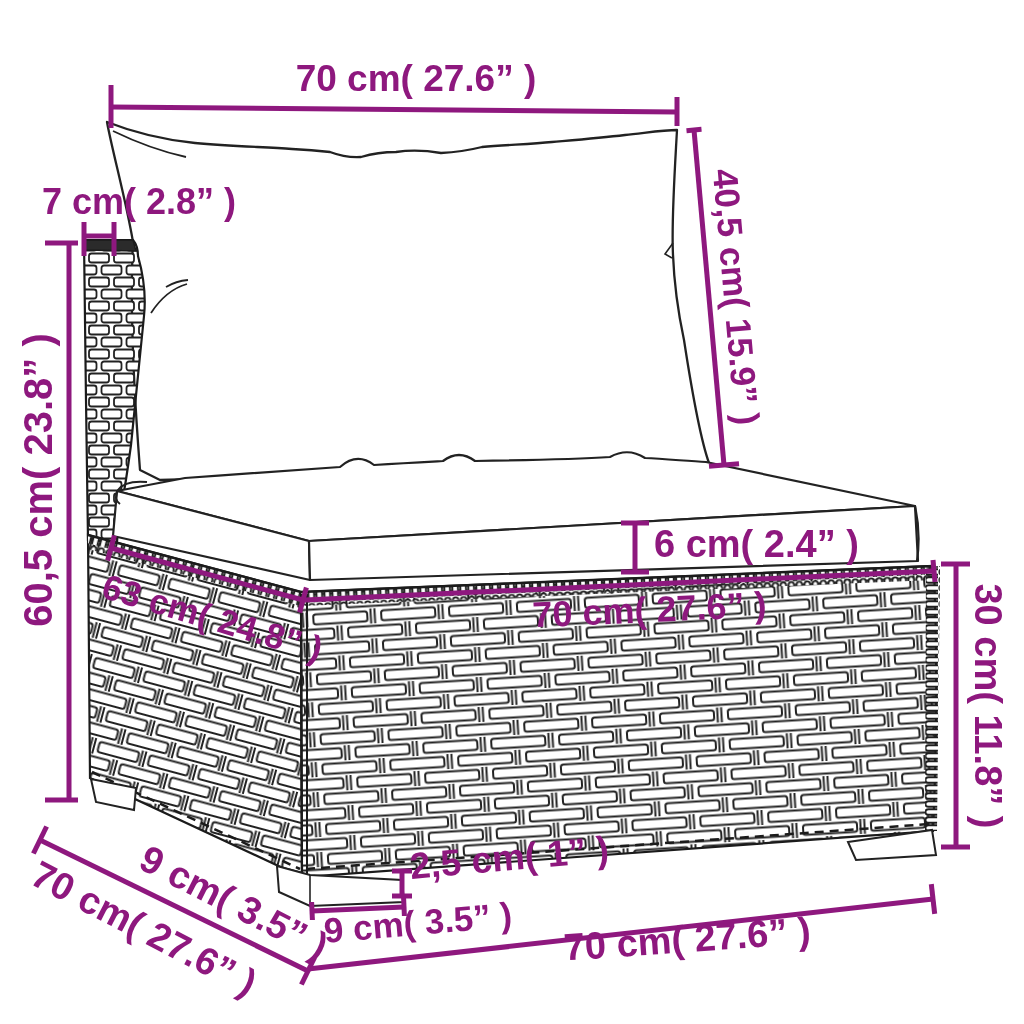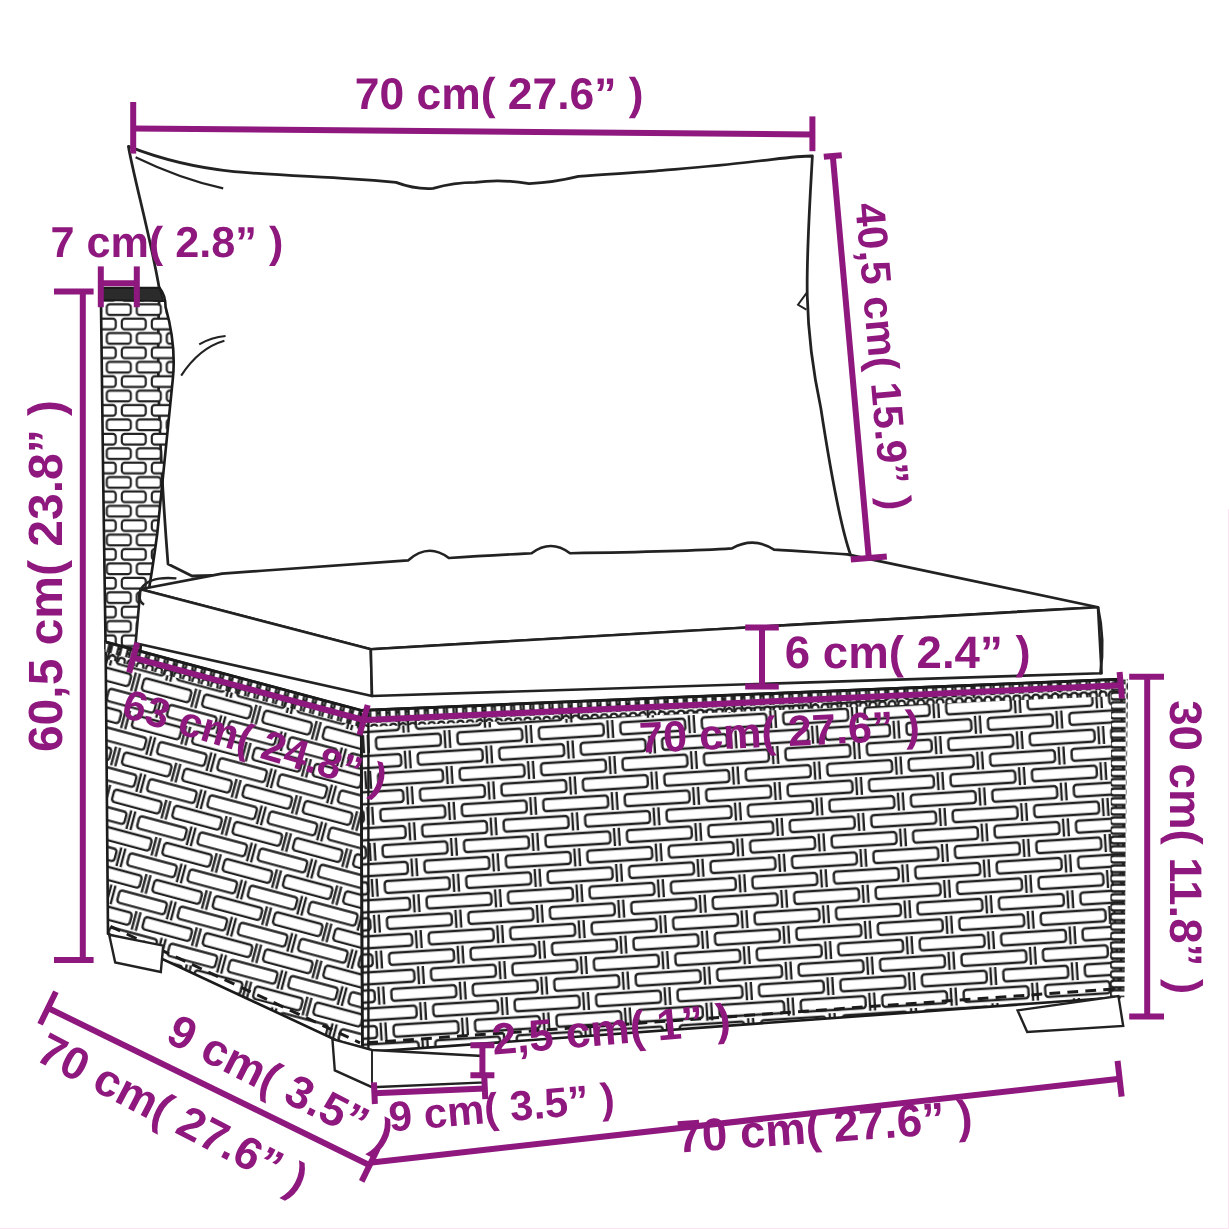--- a/index.html
+++ b/index.html
@@ -1,16 +1,16 @@
 <!DOCTYPE html>
 <html><head>
 <meta charset="utf-8">
 <style>
   html,body{margin:0;padding:0;background:#fff;}
-  .wrap{width:1024px;height:1024px;position:relative;overflow:hidden;background:#f9a8d4;}
+  .wrap{width:1024px;height:1024px;position:relative;overflow:hidden;background:#eab308;}
   text{font-family:"Liberation Sans", sans-serif;font-weight:bold;fill:#8e187e;}
 </style>
 </head>
 <body>
 <div class="wrap">
 <svg width="1024" height="1024" viewBox="0 0 1024 1024">
 <defs>
   <pattern id="wvF" width="68" height="30" patternUnits="userSpaceOnUse" patternTransform="rotate(-3.5)">
     <g stroke="#222" stroke-width="2" fill="#fff">
       <line x1="60.5" y1="0" x2="60.5" y2="15"></line>

